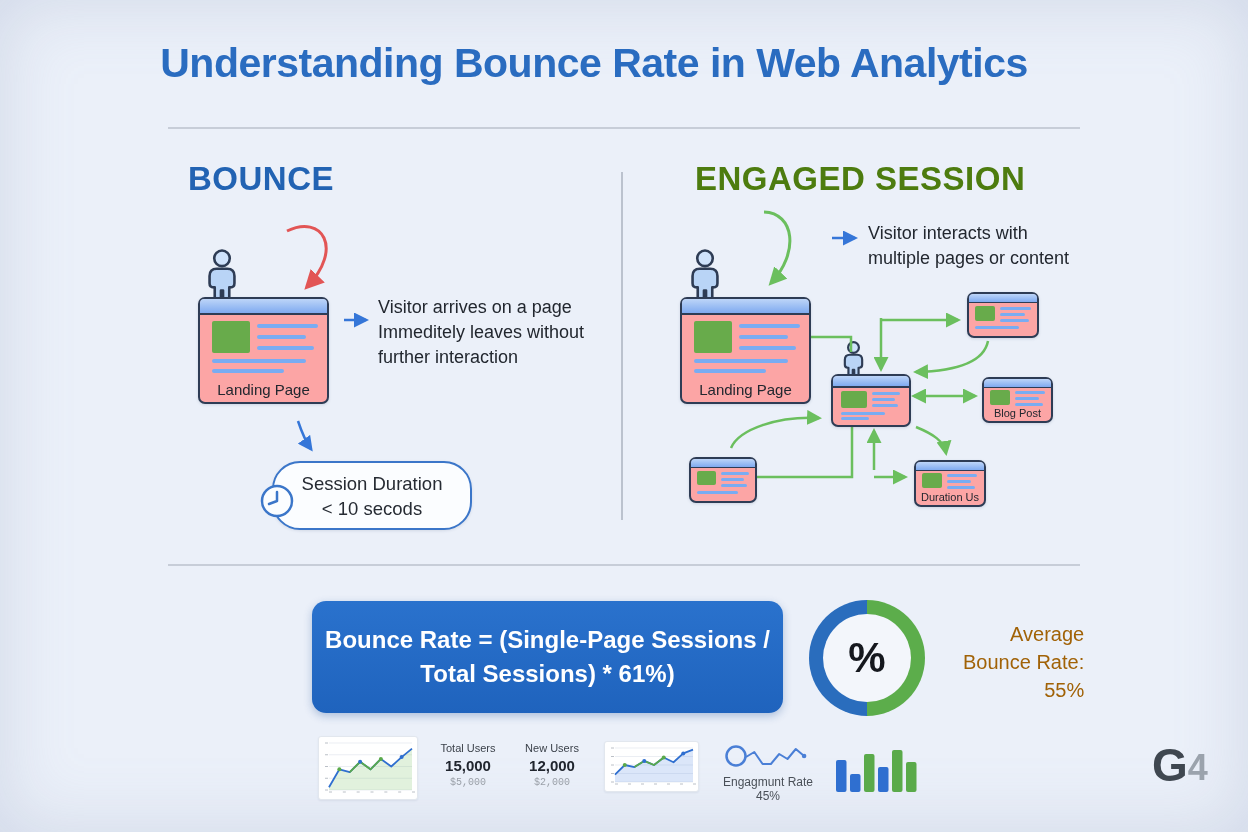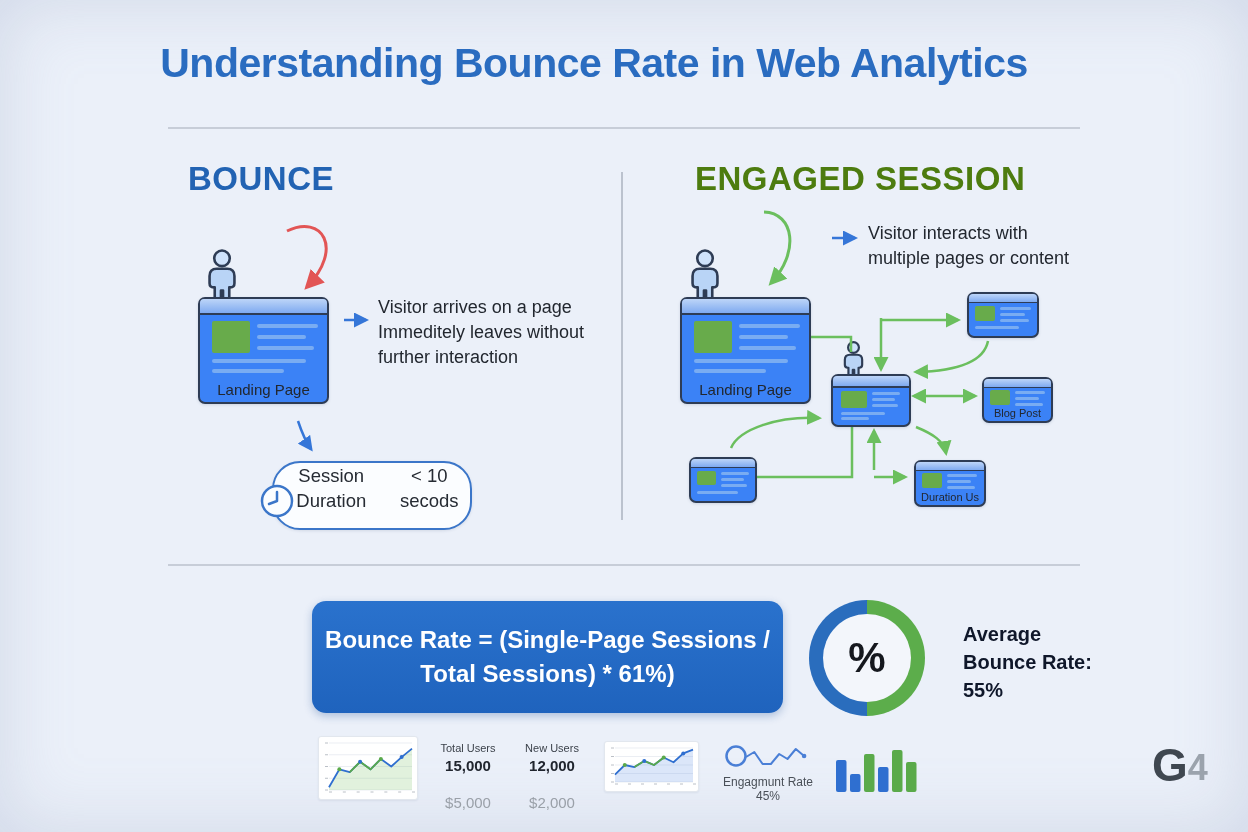--- a/index.html
+++ b/index.html
@@ -16,21 +16,21 @@
     font-size:41px;font-weight:bold;color:#2a6cc0;letter-spacing:-.5px;
   }
   .hdiv{height:2px;background:#c7cdd8;}
   .vdiv{width:2px;background:#bbc2ce;}
   .sec-heading{font-size:33px;font-weight:bold;letter-spacing:.5px;}
   .blue-h{color:#2263b3;}
   .green-h{color:#4d7c0f;}
 
   
   .window{
-    position:absolute;background:#3b82f6;border:2px solid #2e3c55;
+    position:absolute;background:#fca5a5;border:2px solid #2e3c55;
     border-radius:7px;box-shadow:0 1px 3px rgba(40,60,100,.15);
   }
   .winbar{
     position:absolute;left:0;top:0;right:0;height:14px;
     background:linear-gradient(#bdd5f8,#7faaf0);
     border-bottom:2px solid #2e3c55;border-radius:4px 4px 0 0;
   }
   .window.mini .winbar{height:8px;border-bottom-width:1.5px;}
   .window.hub .winbar{height:10px;border-bottom-width:2px;}
   .thumb{position:absolute;background:#68ab4b;border-radius:2px;}
@@ -41,48 +41,48 @@
     font-size:15px;color:#22272f;
   }
   .window.mini .winlabel{font-size:11px;bottom:2px;}
 
   .desc-text{font-size:18px;line-height:25px;color:#22272f;}
 
   .pill{
     position:absolute;background:#fbfdff;border:2px solid #3b76c9;
     border-radius:28px;text-align:center;
     font-size:18.5px;line-height:25px;color:#262b33;
-    display:flex;flex-direction:row;justify-content:center;
+    display:flex;flex-direction:column;justify-content:center;
     box-shadow:0 1px 3px rgba(40,60,100,.12);
   }
 
   .formula-box{
     position:absolute;border-radius:14px;
     background:linear-gradient(#2a72cd,#1f63bd);
     box-shadow:0 3px 8px rgba(25,75,150,.3);
     display:flex;flex-direction:column;justify-content:center;
     text-align:center;color:#ffffff;font-weight:bold;
     font-size:24px;line-height:34px;
   }
   .donut{position:absolute;border-radius:50%;}
   .donut-hole{
     position:absolute;inset:14px;border-radius:50%;background:#f3f6fb;
     display:flex;align-items:center;justify-content:center;
     font-size:42px;font-weight:bold;color:#15181e;
   }
-  .avg-text{font-size:20px;font-weight:bold;line-height:28px;color:#0f172a;}
+  .avg-text{font-size:20px;font-weight:normal;line-height:28px;color:#a16207;text-align:right;}
 
   .mini-card{
     position:absolute;background:#ffffff;border:1px solid #e2e7ee;
     border-radius:3px;box-shadow:0 1px 2px rgba(40,60,100,.08);
   }
   .stat-block{position:absolute;text-align:center;}
   .stat-label{font-size:11px;color:#3c424b;}
   .stat-value{font-size:15px;font-weight:bold;color:#20252e;margin-top:3px;}
-  .stat-sub{font-size:15px;color:#9aa0a8;margin-top:20px;}
+  .stat-sub{font-size:10px;color:#9aa0a8;margin-top:3px;font-family:Liberation Mono, monospace;}
   .spark-label{
     position:absolute;text-align:center;font-size:12px;color:#4a5058;
   }
   .logo{position:absolute;display:flex;align-items:flex-end;}
   .logo-g{font-size:46px;font-weight:bold;color:#3f4750;line-height:40px;}
   .logo-4{font-size:36px;font-weight:bold;color:#9ba3ad;line-height:34px;}
 </style>
 </head>
 <body>
 

